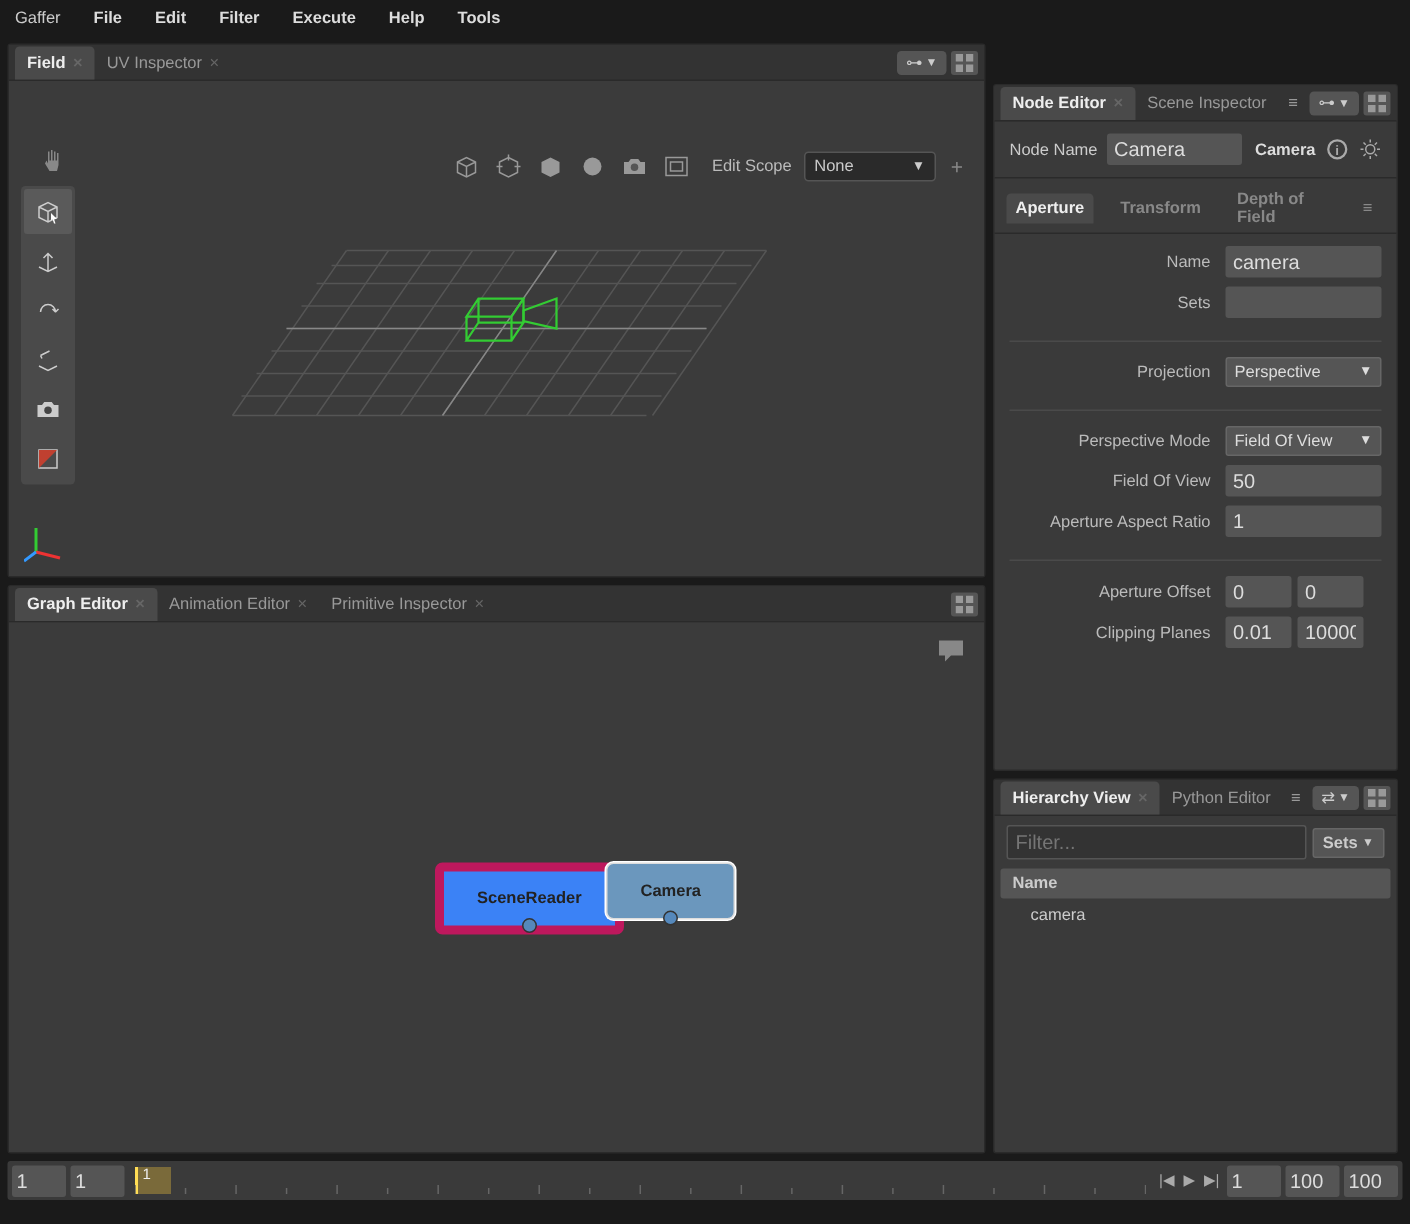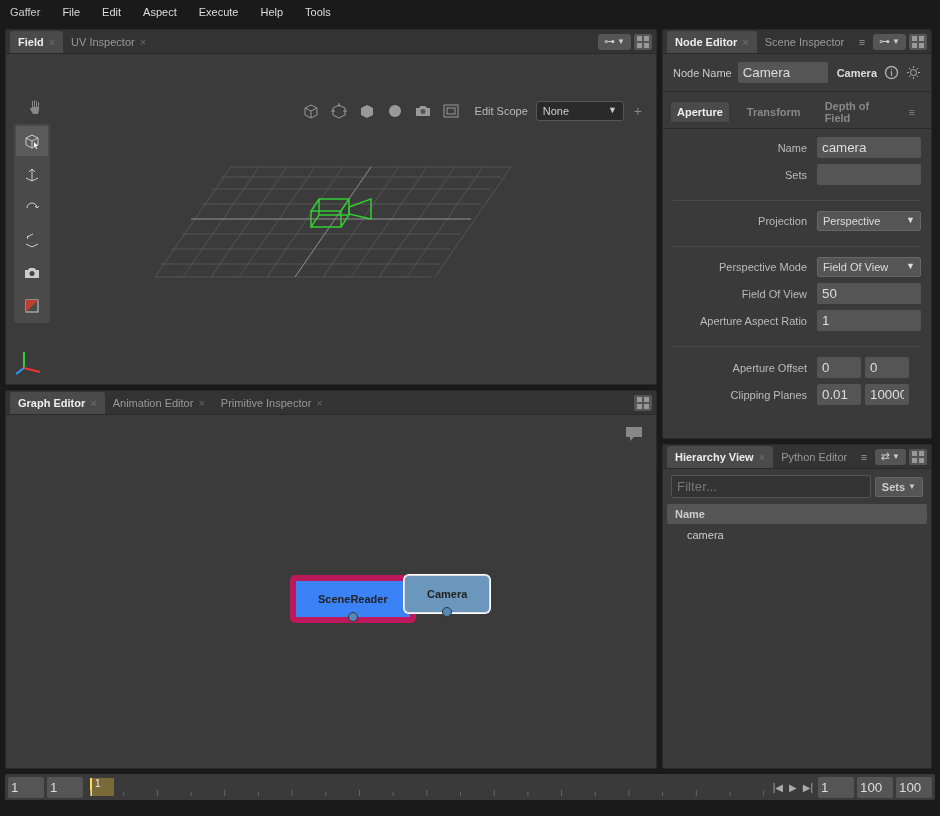--- a/index.html
+++ b/index.html
@@ -1,20 +1,20 @@
 <!DOCTYPE html>
 <html><head>
 <meta charset="utf-8">
 <style>
 * { margin: 0; padding: 0; box-sizing: border-box; font-family: sans-serif; }
 body { background: #1a1a1a; color: #ccc; font-size: 11px; width: 940px; height: 816px; overflow: hidden; }
 
 
 .menubar { height: 24px; background: #1a1a1a; display: flex; align-items: center; padding: 0 10px; gap: 22px; }
-.menubar-item { color: #ddd; font-weight: normal; cursor: pointer; }
+.menubar-item { color: #ddd; font-weight: bold; cursor: pointer; }
 .appname { font-weight: normal; }
 
 
 .main { display: flex; height: 750px; padding: 5px; gap: 5px; }
 .left-col { width: 652px; display: flex; flex-direction: column; gap: 5px; }
 .right-col { width: 270px; display: flex; flex-direction: column; gap: 5px; }
 
 
 .panel { background: #3a3a3a; border: 1px solid #2a2a2a; border-radius: 2px; display: flex; flex-direction: column; }
 .panel-tabs { height: 24px; background: #333; display: flex; align-items: center; border-bottom: 1px solid #2a2a2a; padding-left: 4px; }
@@ -51,21 +51,21 @@
 
 .graph-editor { flex: 1; }
 .graph-body { flex: 1; position: relative; background: #3b3b3b; }
 .graph-comment-icon { position: absolute; right: 12px; top: 10px; color: #888; }
 .node { position: absolute; border-radius: 5px; padding: 12px 22px; font-weight: bold; color: #222; cursor: pointer; }
 .node-gray { background: #3b82f6; border: 6px solid #be185d; left: 284px; top: 160px; }
 .node-blue { background: #6b97bd; border: 1px solid #ddd; left: 398px; top: 160px; box-shadow: 0 0 0 1px #fff; }
 .node-out { position: absolute; width: 10px; height: 10px; background: #5588bb; border-radius: 50%; bottom: -5px; left: 50%; transform: translateX(-50%); border: 1px solid #333; }
 
 
-.node-editor { height: 410px; }
+.node-editor { height: 458px; margin-top: 27px; }
 .ne-header { padding: 8px 10px; display: flex; align-items: center; gap: 6px; border-bottom: 1px solid #2a2a2a; }
 .ne-label { font-weight: normal; color: #ccc; }
 .ne-input { background: #555; border: none; color: #ddd; padding: 3px 5px; border-radius: 2px; width: 90px; }
 .ne-type { font-weight: bold; color: #ddd; margin-left: auto; }
 .ne-tabs { display: flex; padding: 4px 8px 0 8px; gap: 12px; border-bottom: 1px solid #2a2a2a; align-items: center; }
 .ne-tab { padding: 4px 6px; color: #888; cursor: pointer; font-weight: bold; }
 .ne-tab.active { background: #4a4a4a; color: #eee; border-radius: 3px 3px 0 0; }
 .ne-tab-menu { margin-left: auto; color: #888; padding-right: 8px; cursor: pointer; }
 .ne-body { padding: 8px 10px; flex: 1; }
 .ne-row { display: flex; align-items: center; margin-bottom: 6px; gap: 4px; }
@@ -96,21 +96,21 @@
 
 svg { display: block; }
 </style>
 </head>
 <body>
 
 <div class="menubar">
   <span class="appname">Gaffer</span>
   <span class="menubar-item">File</span>
   <span class="menubar-item">Edit</span>
-  <span class="menubar-item">Aspect</span>
+  <span class="menubar-item">Filter</span>
   <span class="menubar-item">Execute</span>
   <span class="menubar-item">Help</span>
   <span class="menubar-item">Tools</span>
 </div>
 
 <div class="main">
   <div class="left-col">
 
     <div class="panel viewer">
       <div class="panel-tabs">

